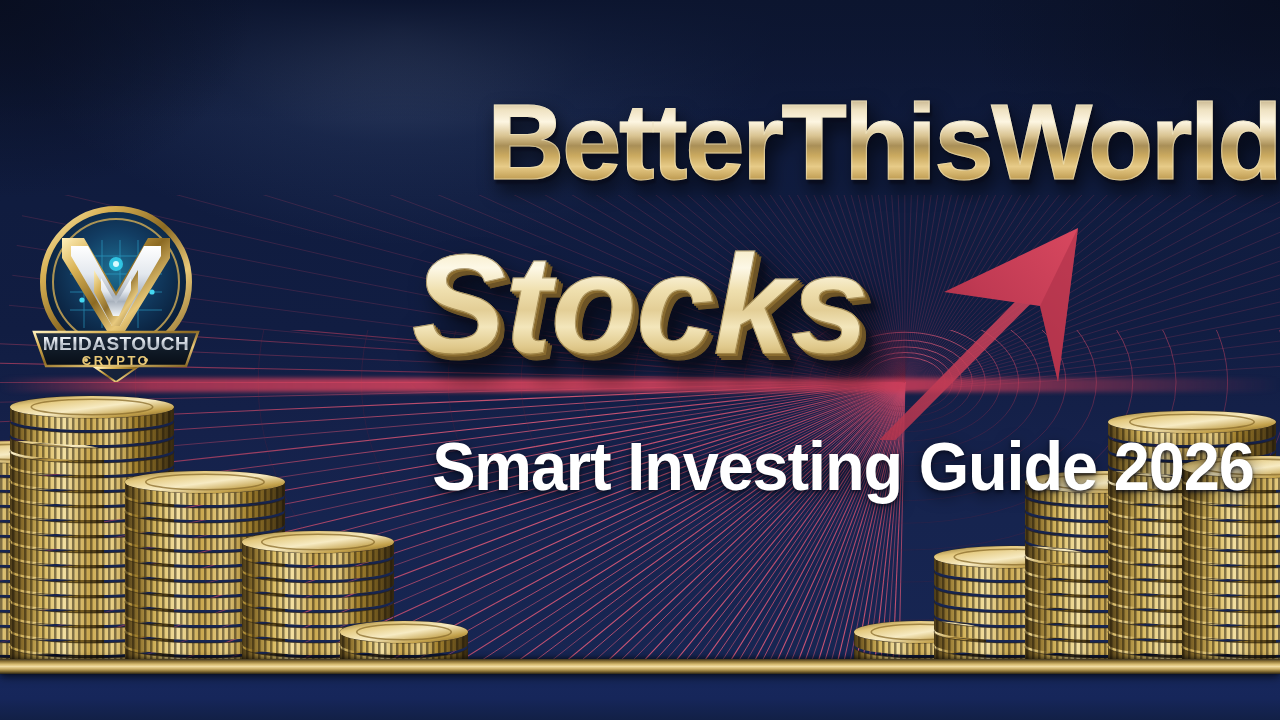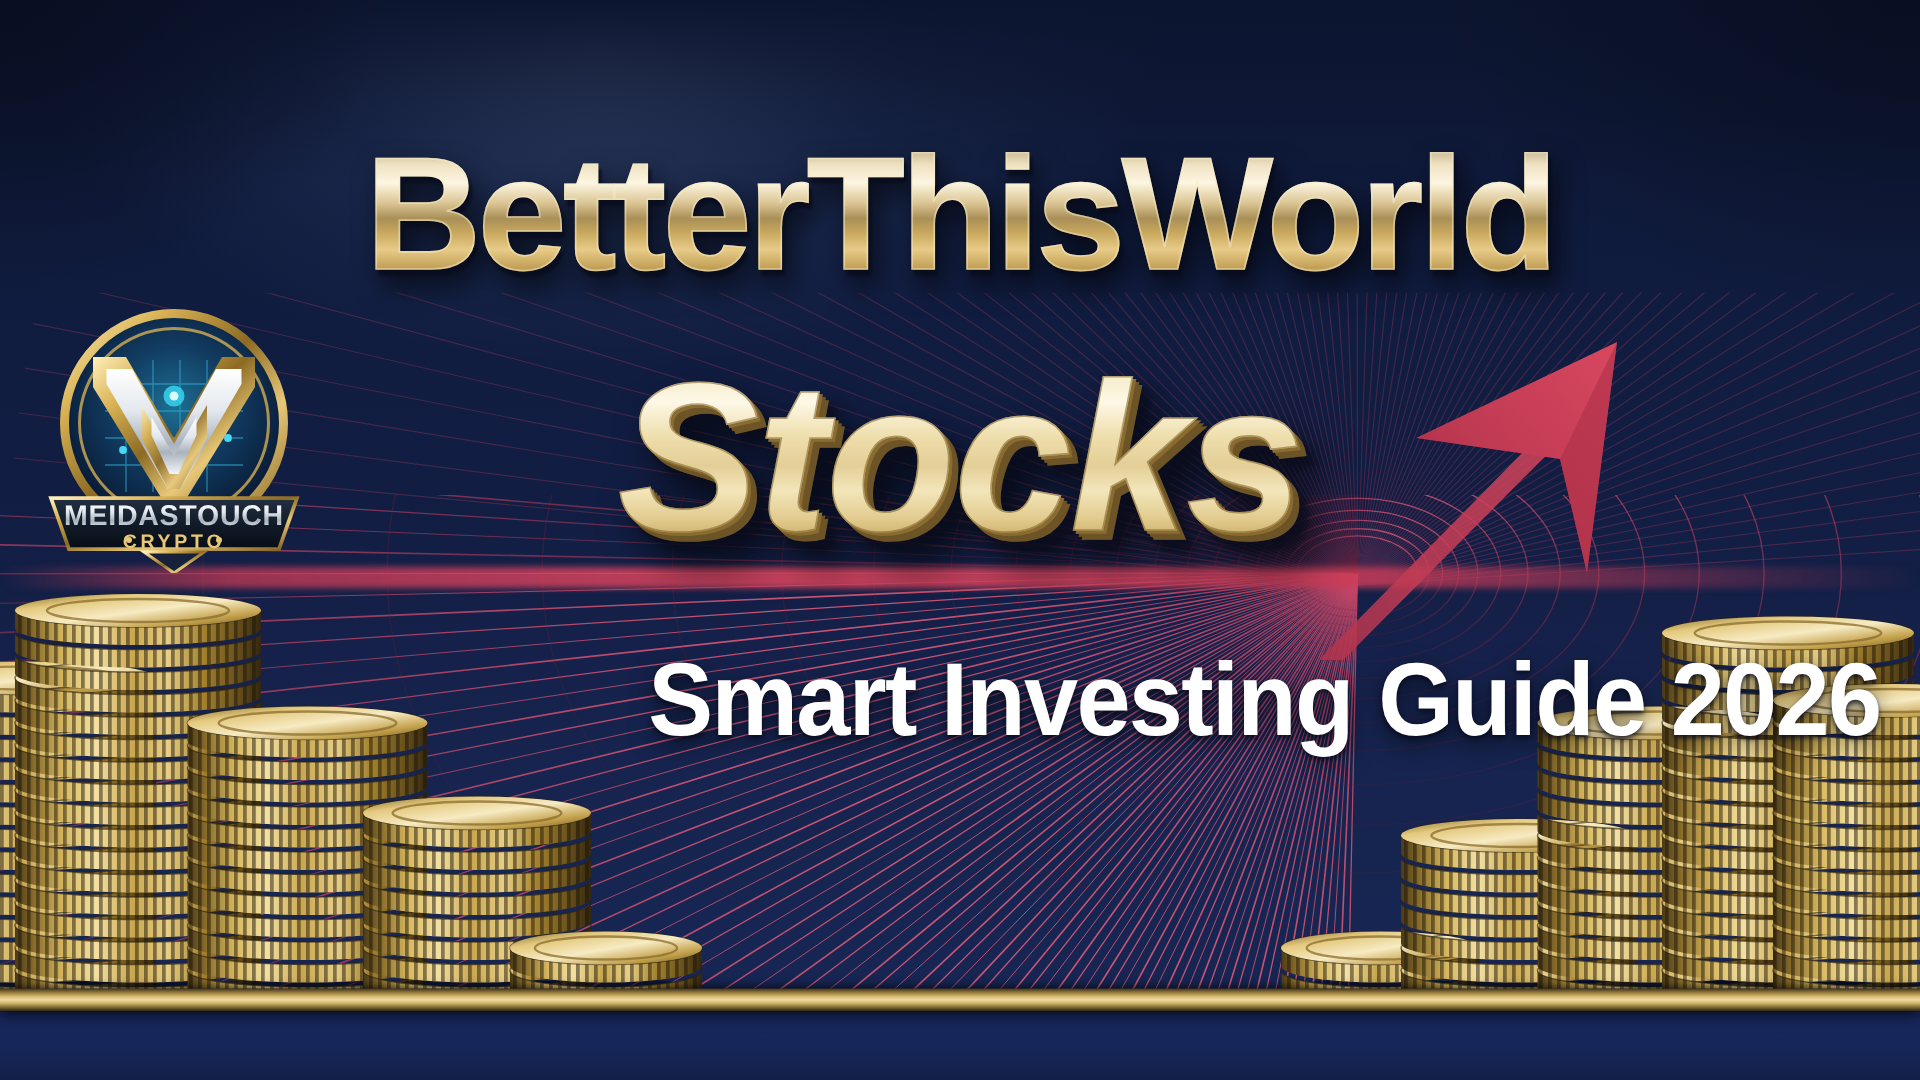--- a/index.html
+++ b/index.html
@@ -41,21 +41,21 @@
   
   .coins{position:absolute;left:0;top:0;width:1280px;height:720px;}
 
   
   .arrow{position:absolute;left:880px;top:200px;width:300px;height:240px;}
 
   
   .logo{position:absolute;left:22px;top:196px;width:188px;height:186px;}
 
   
-  .title-wrap{position:absolute;left:0;top:88px;width:1280px;text-align:center;}
+  .title-wrap{position:absolute;left:0;top:88px;width:1280px;text-align:right;}
   .title{
     display:inline-block;
     font-family:"Liberation Sans", sans-serif;
     font-weight:700;font-size:107px;line-height:1.02;
     letter-spacing:-2.5px;
     background:linear-gradient(180deg,
       #6c6148 0%, #b7a37a 7%, #efe2c2 20%, #fdf6e2 31%,
       #d9c391 44%, #a98f57 53%, #caa95f 62%, #e7cb88 72%,
       #bf9c52 84%, #8a6f34 93%, #6a5327 100%);
     -webkit-background-clip:text;background-clip:text;color:transparent;

